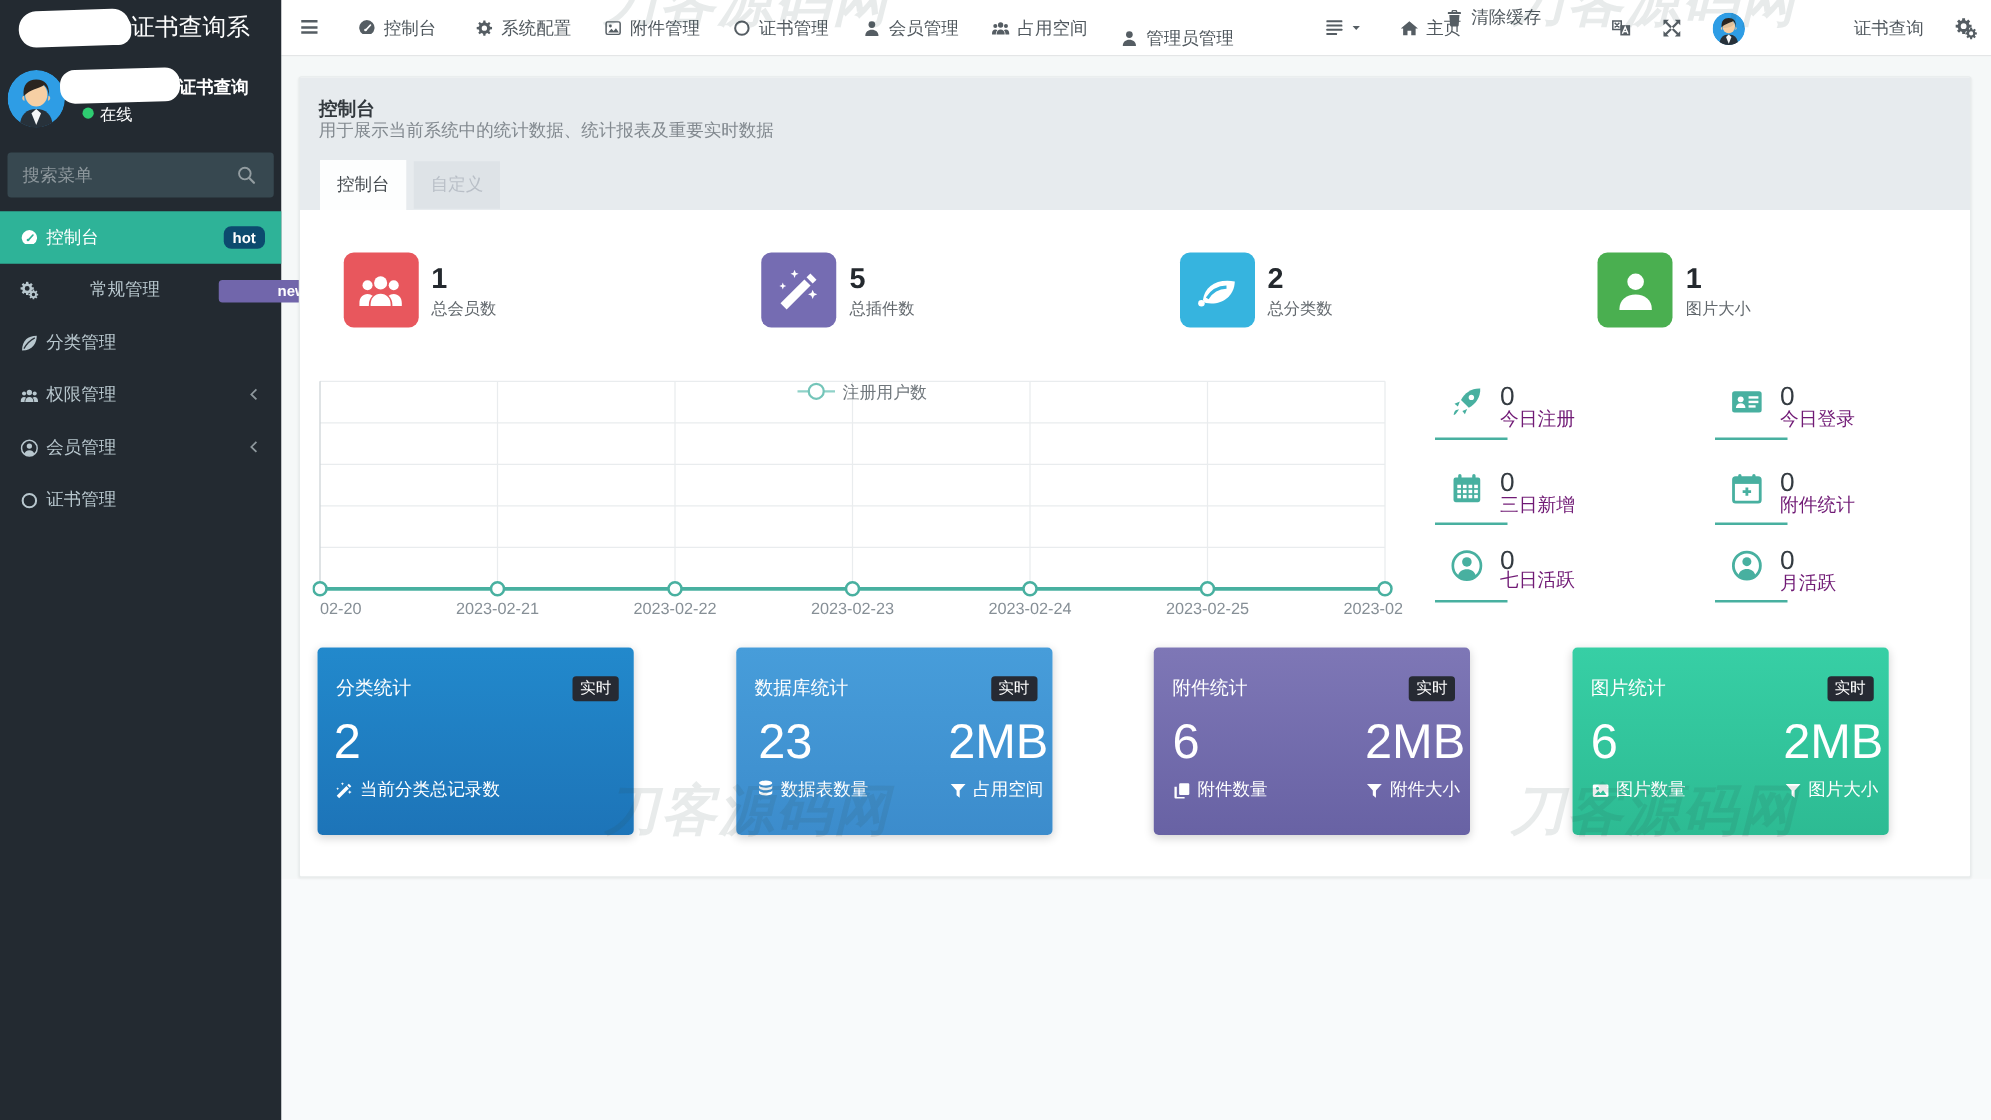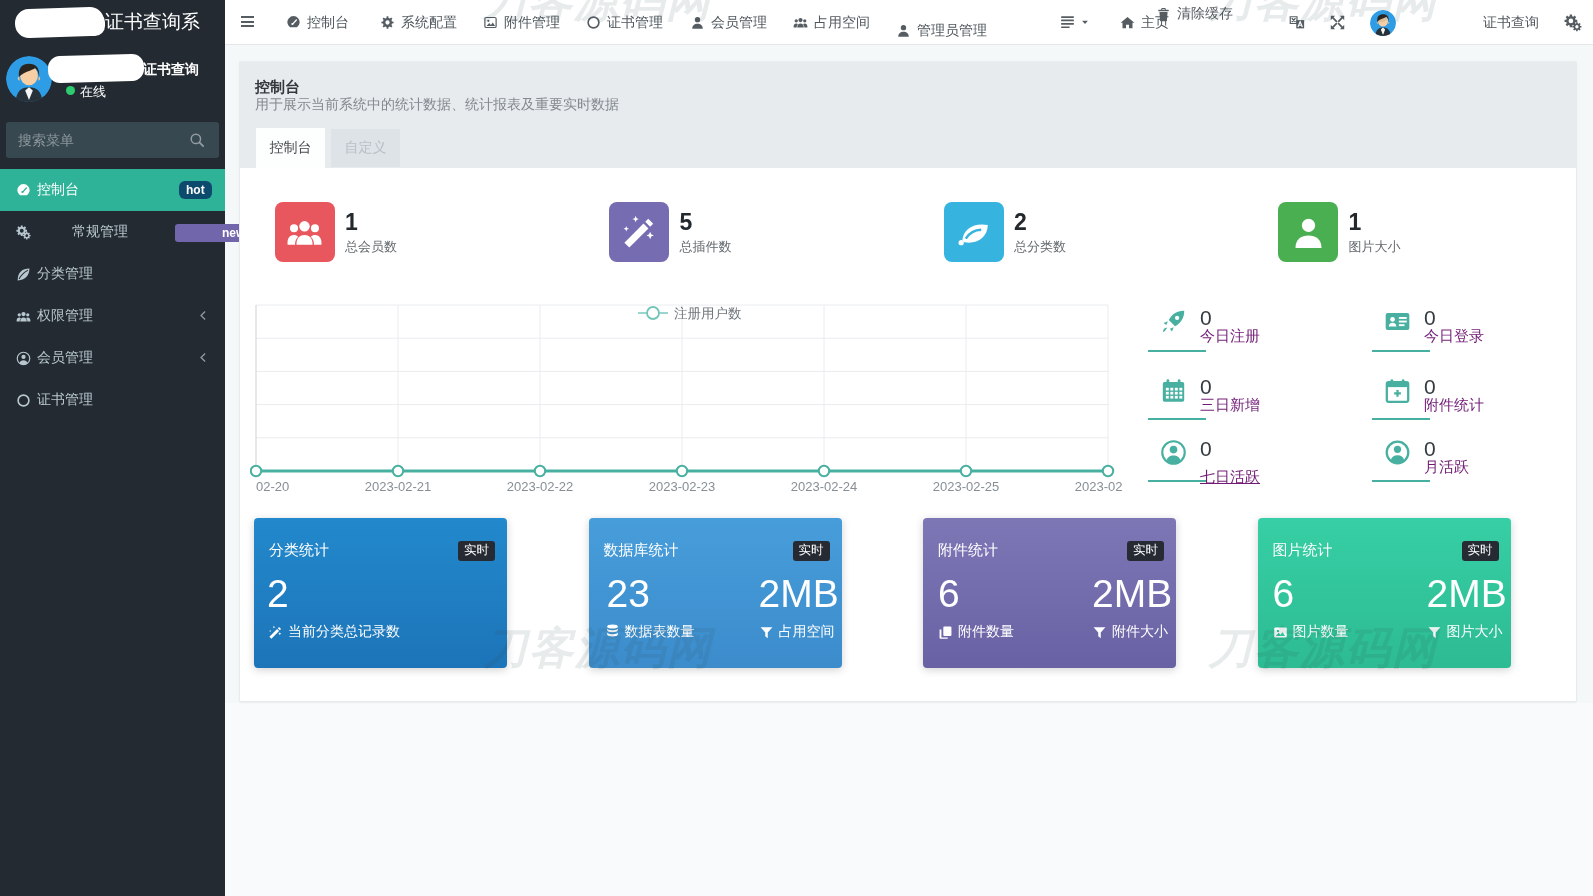--- a/index.html
+++ b/index.html
@@ -390,21 +390,21 @@
 <div class="ms-lab" style="left:1424px;top:397.5px;">附件统计</div>
 <div class="ms-line" style="left:1372px;top:418.0px;"></div>
 <div class="ab" style="left:1160px;top:438.5px;">
     <svg width="27" height="27" viewBox="0 0 24 24" style="">
       <circle cx="12" cy="12" r="10" fill="none" stroke="#48b0a0" stroke-width="1.9"></circle>
       <circle cx="12" cy="9.4" r="3.4" fill="#48b0a0"></circle>
       <path d="M5.6 19.6 c0.6-3.4 3.2-5 6.4-5 s5.8 1.6 6.4 5 a10 10 0 0 1 -12.8 0 Z" fill="#48b0a0"></path>
     </svg>
   </div>
 <div class="ms-num" style="left:1200px;top:437.5px;">0</div>
-<div class="ms-lab" style="left:1200px;top:470px;text-decoration:underline;">七日活跃</div>
+<div class="ms-lab" style="left:1200px;top:458px;">七日活跃</div>
 <div class="ms-line" style="left:1148px;top:480.0px;"></div>
 <div class="ab" style="left:1384px;top:438.5px;">
     <svg width="27" height="27" viewBox="0 0 24 24" style="">
       <circle cx="12" cy="12" r="9.6" fill="none" stroke="#48b0a0" stroke-width="2"></circle>
       <circle cx="12" cy="9.2" r="3.2" fill="#48b0a0"></circle>
       <path d="M5.9 19 c0.7-3 3-4.6 6.1-4.6 s5.4 1.6 6.1 4.6 a9.6 9.6 0 0 1 -12.2 0 Z" fill="#48b0a0"></path>
     </svg>
   </div>
 <div class="ms-num" style="left:1424px;top:437.5px;">0</div>
 <div class="ms-lab" style="left:1424px;top:459.5px;">月活跃</div>

